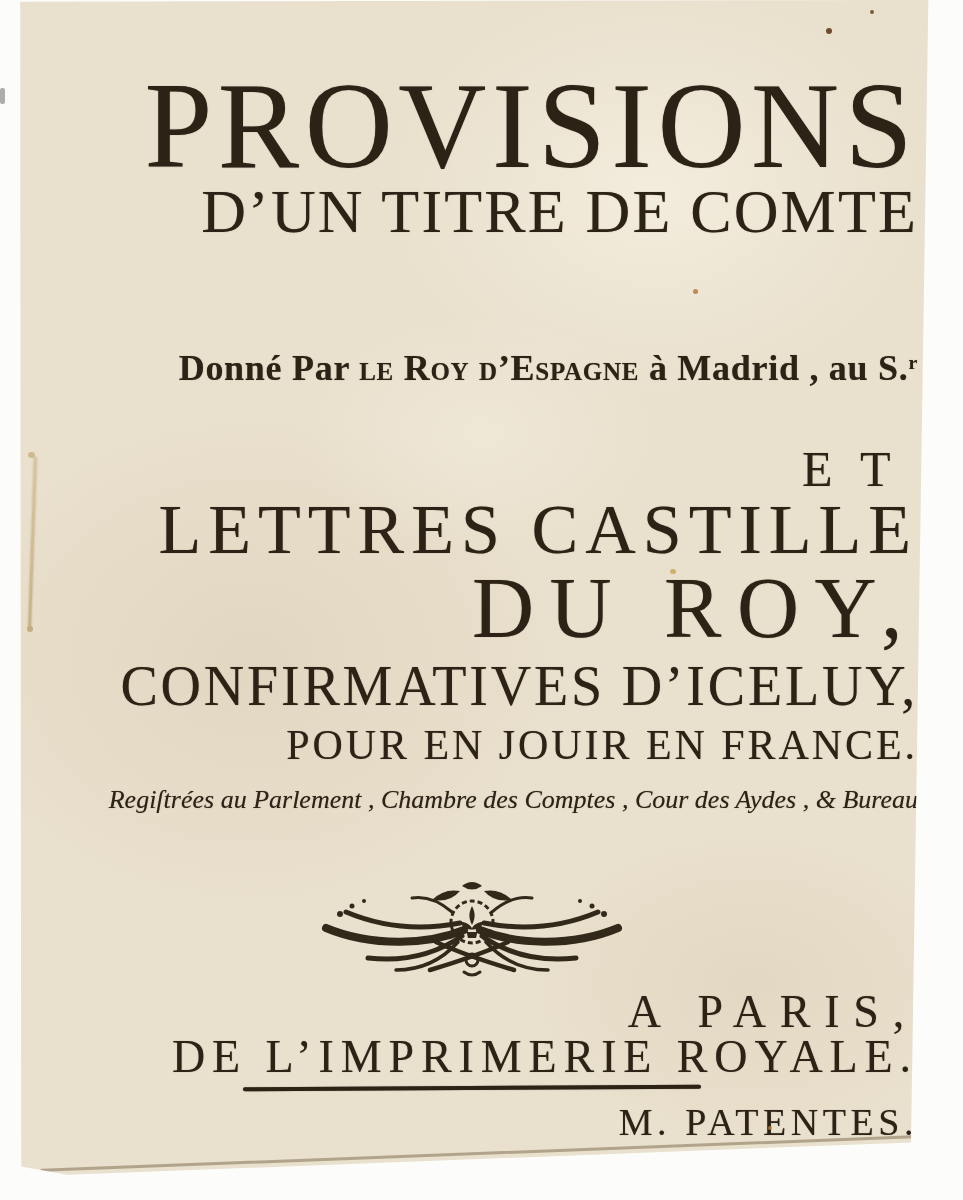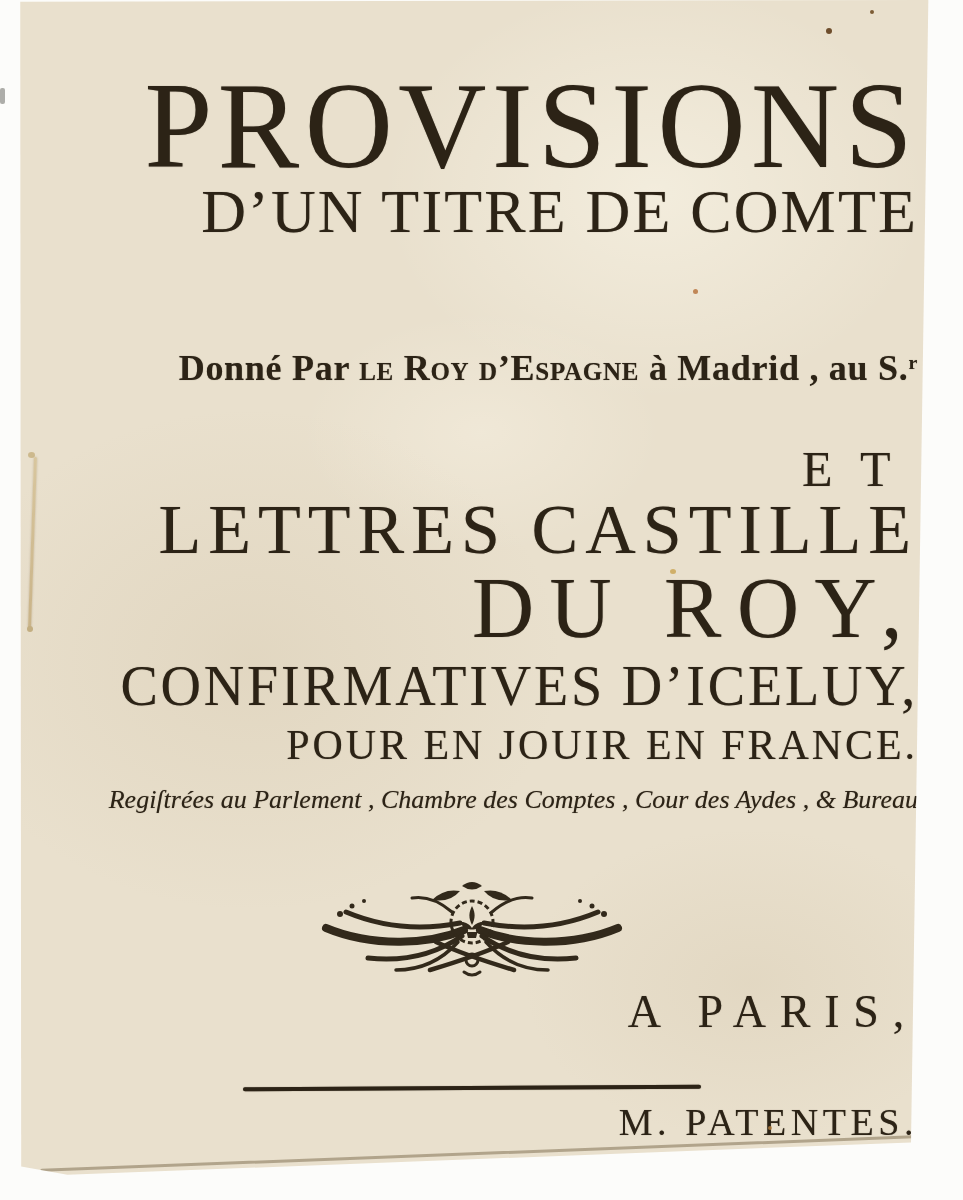--- a/index.html
+++ b/index.html
@@ -117,20 +117,21 @@
           <path d="M150 8 q10 -8 20 0 q-10 7 -20 0 z" fill="#32291b"></path>
           <path d="M160 28 c3.5 7 3.5 12 0 19 c-3.5 -7 -3.5 -12 0 -19 z" fill="#32291b"></path>
           <path d="M160 50 c-2.5 -4 -7 -6.5 -11.5 -6 c1 4.5 5.5 7.5 10 7.5 h3 c4.5 0 9 -3 10 -7.5 c-4.5 -.5 -9 2 -11.5 6 z" fill="#32291b"></path>
           <path d="M154.5 54 h11 l-1.5 6 h-8 z" fill="#32291b"></path>
           <circle cx="160" cy="82" r="6" fill="none" stroke="#32291b" stroke-width="3"></circle>
           <path d="M152 94 q8 6 16 0" fill="none" stroke="#32291b" stroke-width="3" stroke-linecap="round"></path>
         </svg>
       </div>
 
       <div class="line city">A PARIS,</div>
+      <div class="line pub">DE L’IMPRIMERIE ROYALE.</div>
       <div class="rule"></div>
       <div class="line date">M. PATENTES.</div>
 
     </div>
 
     <div class="thread-knot"></div>
     <div class="thread"></div>
     <div class="thread-end"></div>
 
     <div class="speck sp1"></div>

